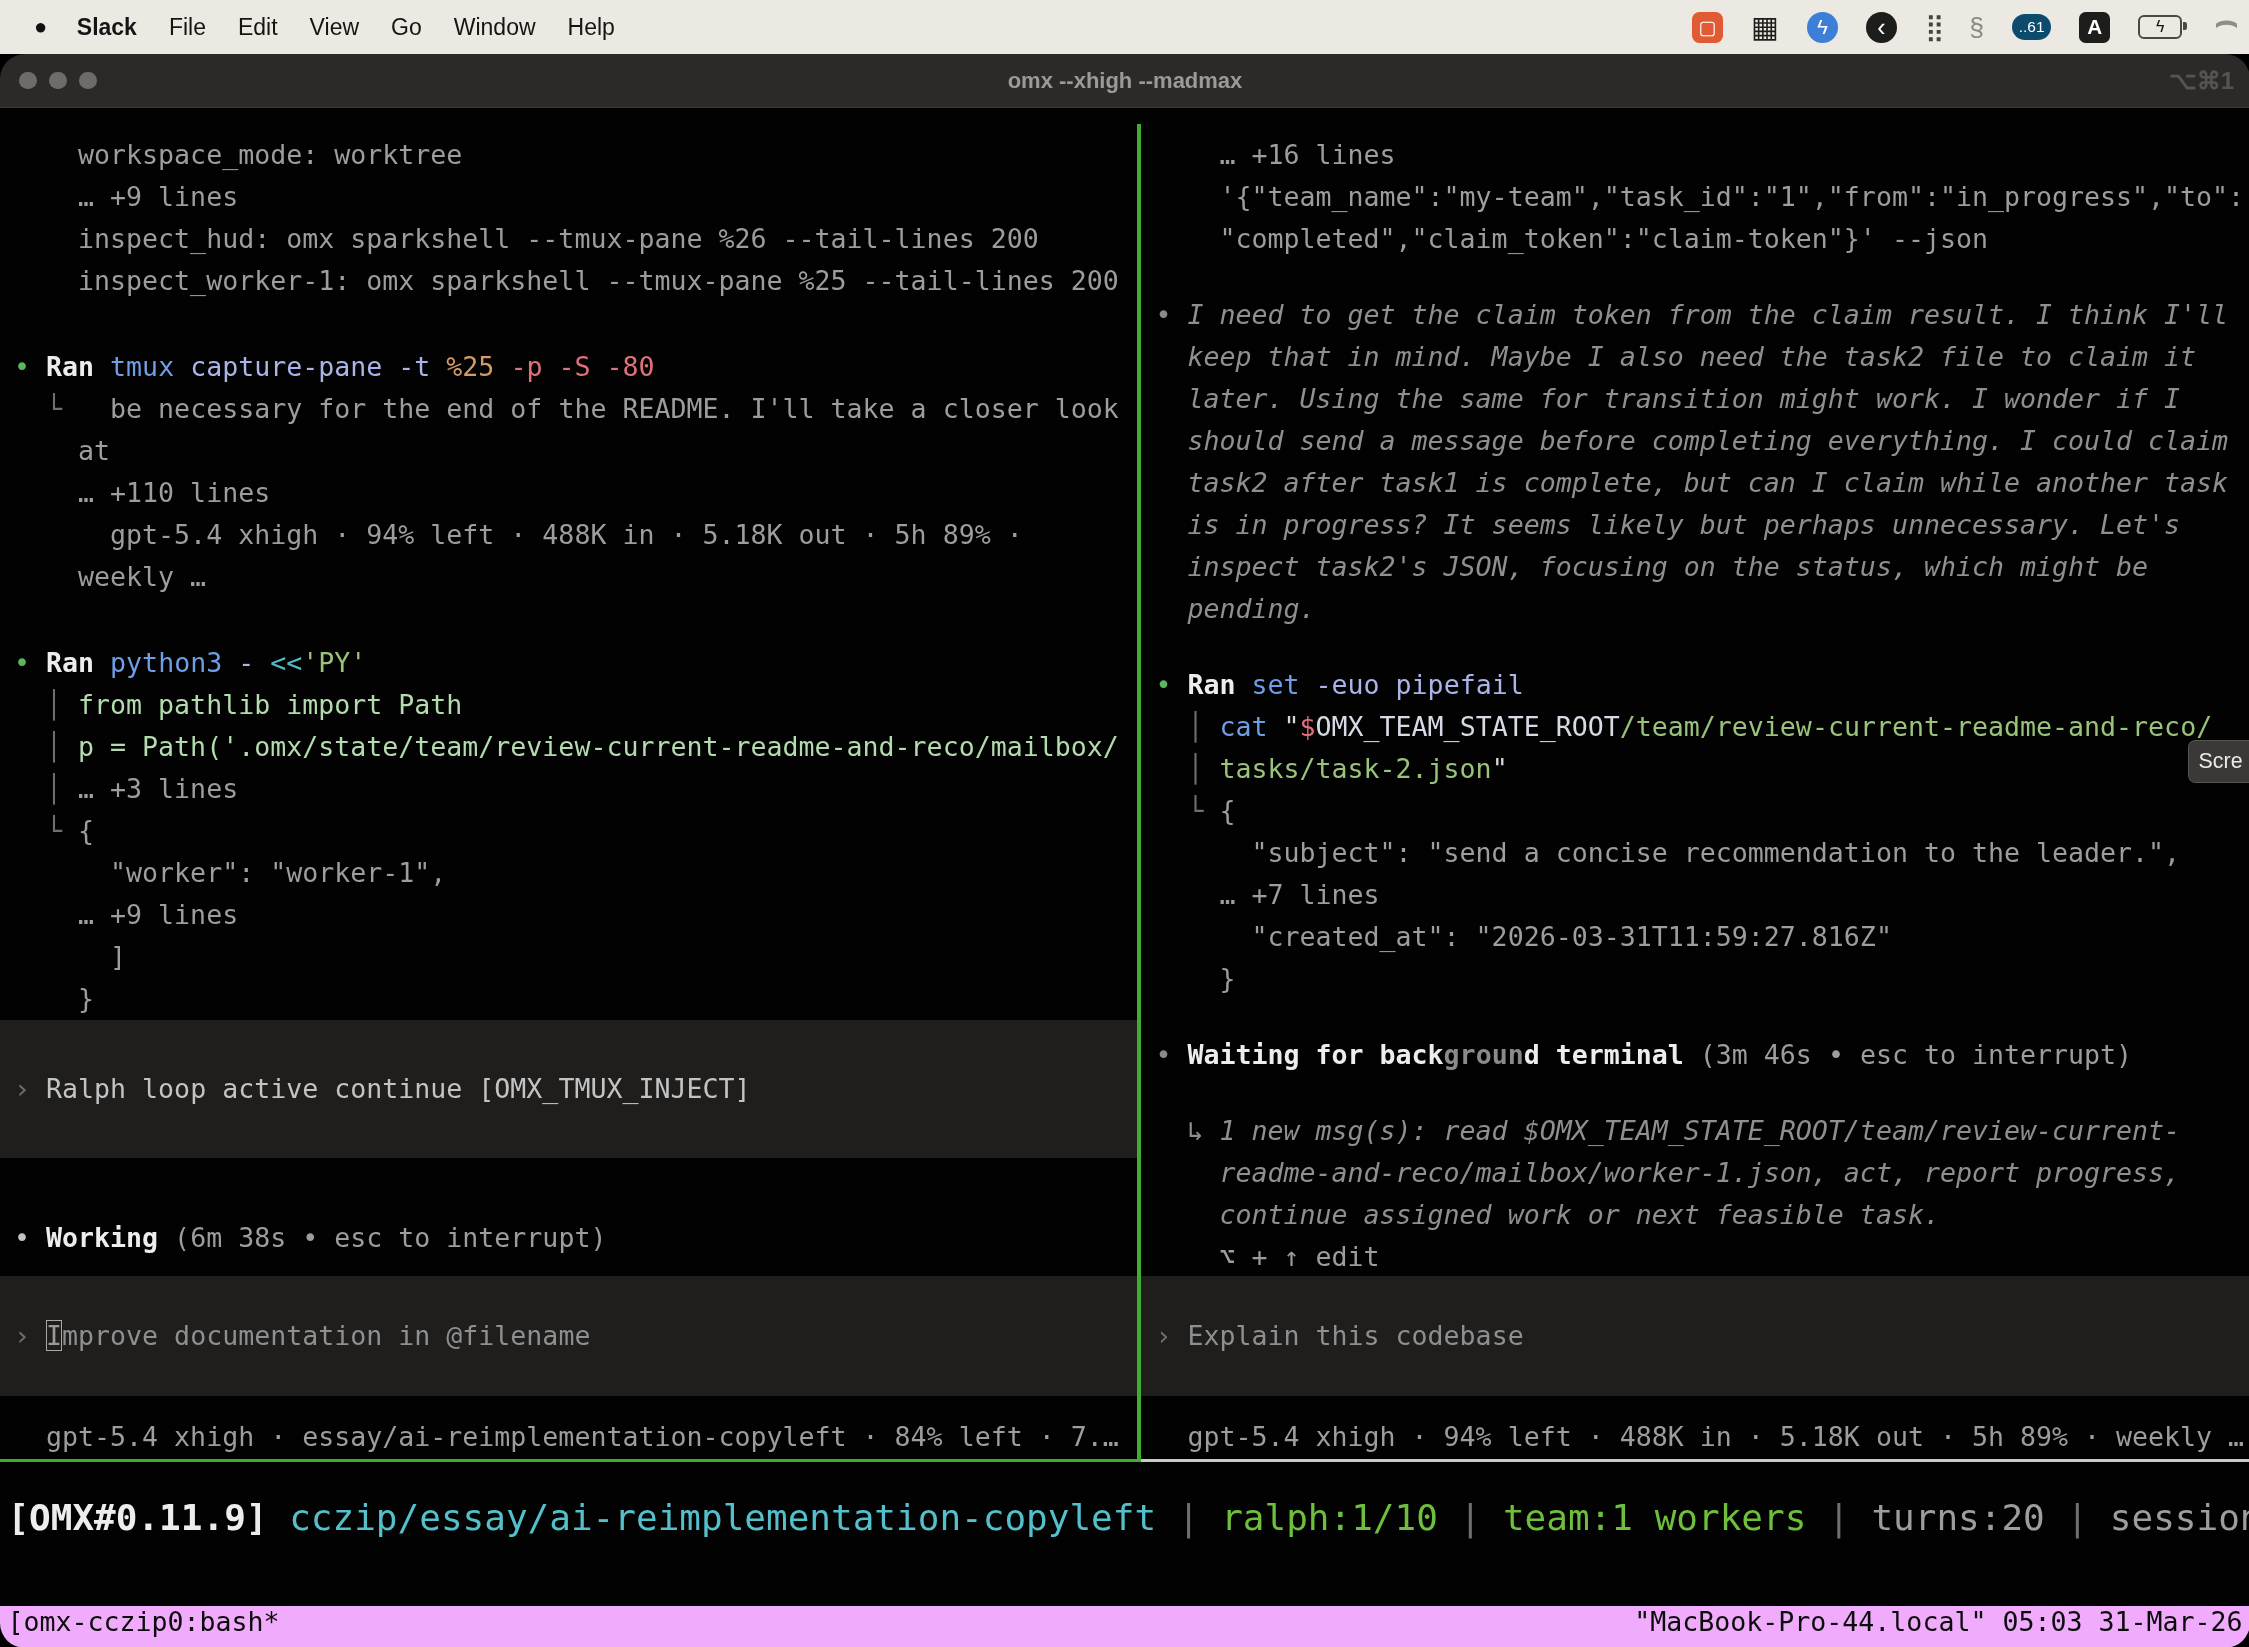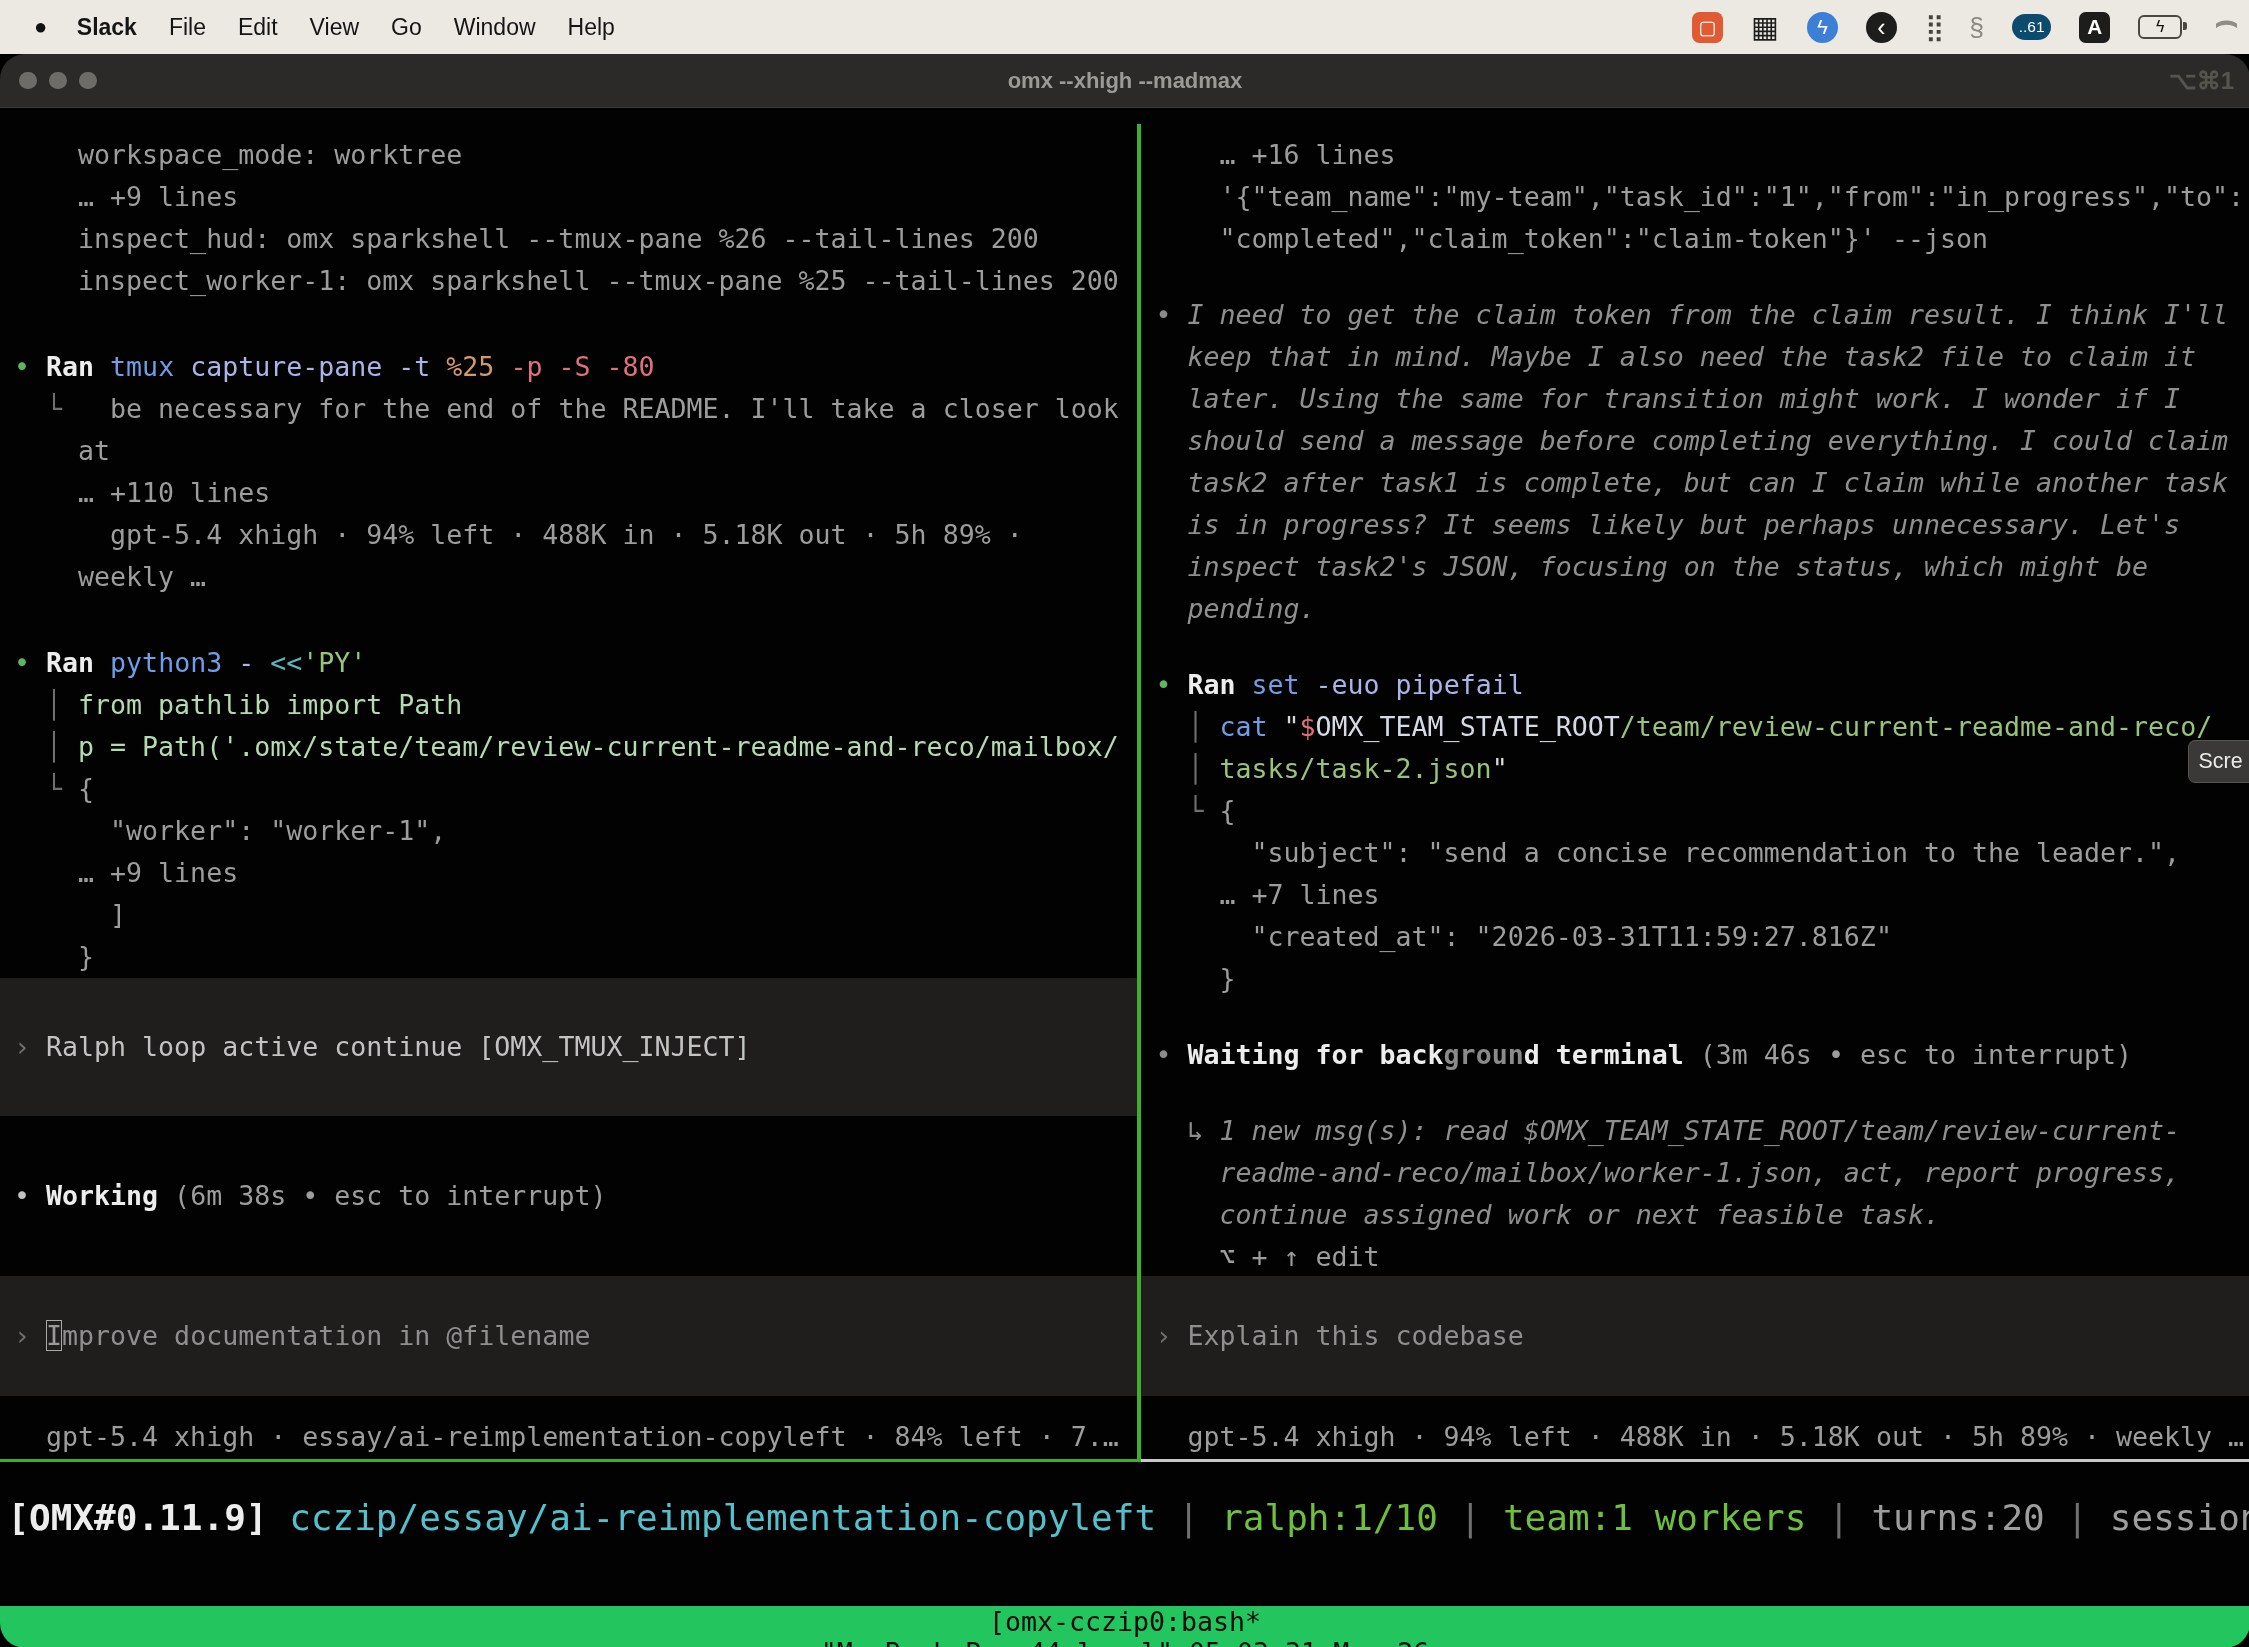--- a/index.html
+++ b/index.html
@@ -56,22 +56,22 @@
   .s-bg{color:#5db85d}.s-gb{color:#8a8a8a}
   .s-blue{color:#6f9de6}.s-lav{color:#aab4e8}.s-org{color:#d19a66}.s-pink{color:#e0717a}
   .s-code{color:#b3dcae}.s-str{color:#98c379}.s-teal{color:#56b6c2}.s-var{color:#d6dae4}
   .s-it{color:#8f8f8f;font-style:italic}.s-ph{color:#8f8f8f}
   .s-wdim{color:#8a8a8a;font-weight:bold}
   .s-lime{color:#6fbf3f}.s-cyan{color:#54c0cc}
   .s-cur{color:#9a9a9a;outline:1.5px solid #a8a8a8;outline-offset:-1.5px;}
   
   .statusarea{height:144px;box-sizing:border-box;padding:35px 0 0 7.4px;
               font-family:"DejaVu Sans Mono",monospace;font-size:36px;line-height:42px;}
-  .tmuxbar{height:42px;background:#22c55e;color:#0c0c0c;display:flex;justify-content:space-between;
-           align-items:center;font-family:"DejaVu Sans Mono",monospace;font-size:26.6px;padding:0 7.4px;flex-direction:column;}
+  .tmuxbar{height:42px;background:#f0abfc;color:#0c0c0c;display:flex;justify-content:space-between;
+           align-items:flex-start;font-family:"DejaVu Sans Mono",monospace;font-size:26.6px;padding:0 7.4px;}
   .bottomstrip{height:16px;background:#020202;}
   .screneedge{position:absolute;top:616px;right:0;width:62px;height:43px;background:#3a3938;
               border:1.5px solid #56554f;border-right:none;border-radius:7.4px 0 0 7.4px;
               color:#ebebe9;font-size:21.4px;display:flex;align-items:center;padding-left:9.6px;
               box-sizing:border-box;z-index:5;font-family:"Liberation Sans",sans-serif;}
 </style>
 </head>
 <body>
 
 <div class="screen">
@@ -125,20 +125,21 @@
               <div class="tline"><span class="s-bg">• </span><span class="s-w">Ran</span><span class="s-pl"> </span><span class="s-blue">tmux</span><span class="s-lav"> capture-pane -t </span><span class="s-org">%25</span><span class="s-pink"> -p -S -80</span></div>
               <div class="tline"><span class="s-dim">  └   </span><span class="s-g">be necessary for the end of the README. I'll take a closer look</span></div>
               <div class="tline"><span class="s-g">    at</span></div>
               <div class="tline"><span class="s-g">    … +110 lines</span></div>
               <div class="tline"><span class="s-g">      gpt-5.4 xhigh · 94% left · 488K in · 5.18K out · 5h 89% ·</span></div>
               <div class="tline"><span class="s-g">    weekly …</span></div>
               <div class="tgap" style="height: 44px;"></div>
               <div class="tline"><span class="s-bg">• </span><span class="s-w">Ran</span><span class="s-pl"> </span><span class="s-blue">python3</span><span class="s-lav"> - </span><span class="s-teal">&lt;&lt;</span><span class="s-str">'PY'</span></div>
               <div class="tline"><span class="s-dim">  │ </span><span class="s-code">from pathlib import Path</span></div>
               <div class="tline"><span class="s-dim">  │ </span><span class="s-code">p = Path('.omx/state/team/review-current-readme-and-reco/mailbox/</span></div>
+              <div class="tline"><span class="s-dim">  │ </span><span class="s-g">… +3 lines</span></div>
               <div class="tline"><span class="s-dim">  └ </span><span class="s-g">{</span></div>
               <div class="tline"><span class="s-g">      "worker": "worker-1",</span></div>
               <div class="tline"><span class="s-g">    … +9 lines</span></div>
               <div class="tline"><span class="s-g">      ]</span></div>
               <div class="tline"><span class="s-g">    }</span></div>
             </div>
           <div class="band">
               <div class="tline"><span class="s-dim">› </span><span class="s-fg">Ralph loop active continue [OMX_TMUX_INJECT]</span></div>
             </div>
           <div class="working">

